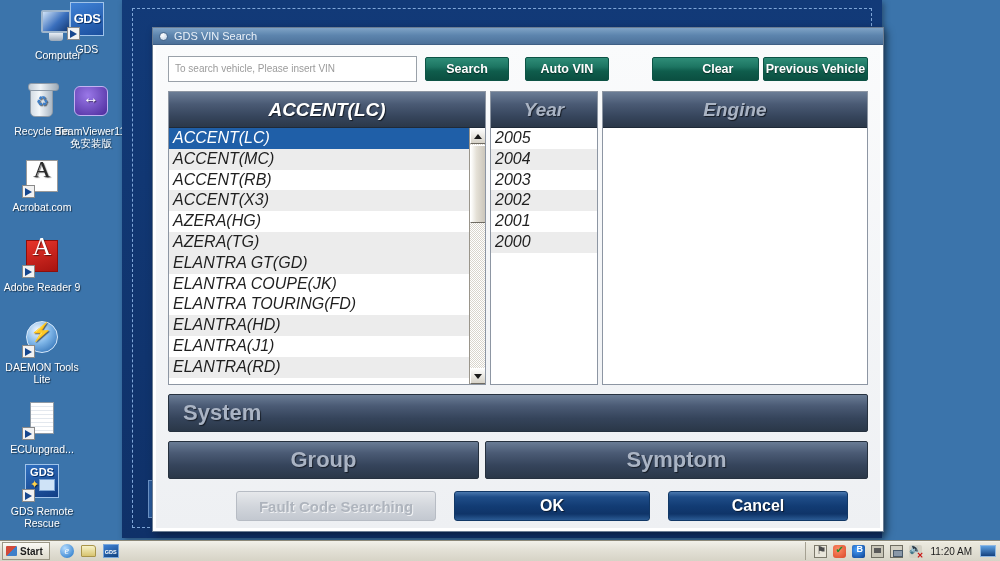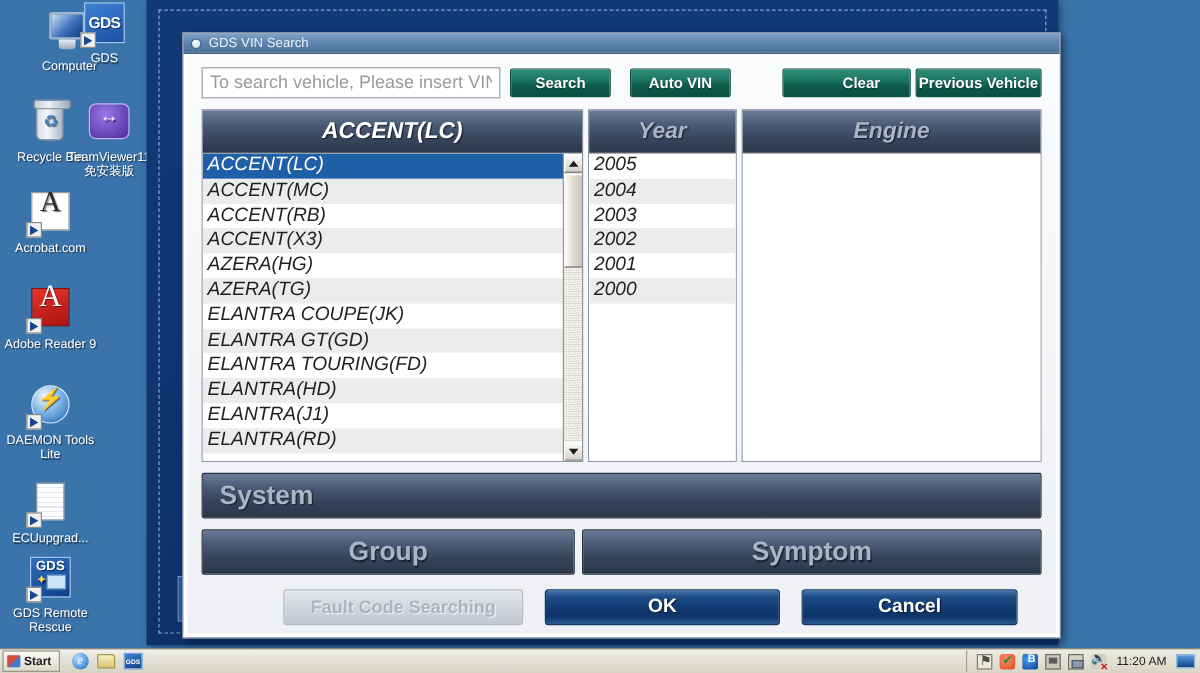--- a/index.html
+++ b/index.html
@@ -256,21 +256,21 @@
     border-top:none;
     padding:10px 12px 0 12px;
   }
 
   
   #search-row { display:flex; align-items:center; height:27px; }
   #vin-input {
     width:267px; height:26px;
     border:1px solid #9aa1a9;
     background:#ffffff;
-    font-size:15px; color:#9b9b9b;
+    font-size:10px; color:#9b9b9b;
     padding:0 6px;
     font-family:"Liberation Sans", sans-serif;
   }
   #vin-input::placeholder { color:#9b9b9b; }
   .green-btn {
     height:24px;
     border:1px solid #0d5345;
     border-radius:2px;
     background: linear-gradient(180deg,#2f8d78 0%,#1d7562 40%,#0f5d4c 60%,#0b4f41 100%);
     color:#ffffff; font-weight:bold; font-size:12.5px;
@@ -327,21 +327,21 @@
   .sb-arrow.u { border-bottom:5px solid #1a1a1a; }
   .sb-arrow.d { border-top:5px solid #1a1a1a; }
   .sb-thumb {
     position:absolute; left:0; top:17px; width:16px; height:78px;
     background: linear-gradient(90deg,#fefefd,#e4e0d6 40%,#cbc6bb);
     border:1px solid #ffffff;
     border-right-color:#6f6b62; border-bottom-color:#6f6b62;
   }
 
   #panel-vehicle { width:318px; }
-  #panel-year { width:124px; margin-left:4px; }
+  #panel-year { width:108px; margin-left:4px; }
   #panel-engine { flex:1; margin-left:4px; }
 
   
   .dark-bar {
     height:38px;
     background: linear-gradient(180deg,#6a7c95 0%,#4b5b75 30%,#35445b 65%,#2a3748 100%);
     border:1px solid #26313f;
     border-radius:2px;
     display:flex; align-items:center;
     color:#aab4c4; font-size:22px; font-weight:bold;
@@ -487,22 +487,22 @@
           <span class="panel-header-title">ACCENT(LC)</span>
         </div>
         <div class="list-area">
           <div class="list-rows" id="vehicle-rows">
               <div class="list-row selected">ACCENT(LC)</div>
               <div class="list-row alt">ACCENT(MC)</div>
               <div class="list-row">ACCENT(RB)</div>
               <div class="list-row alt">ACCENT(X3)</div>
               <div class="list-row">AZERA(HG)</div>
               <div class="list-row alt">AZERA(TG)</div>
+              <div class="list-row alt">ELANTRA GT(GD)</div>
               <div class="list-row">ELANTRA COUPE(JK)</div>
-              <div class="list-row alt">ELANTRA GT(GD)</div>
               <div class="list-row">ELANTRA TOURING(FD)</div>
               <div class="list-row alt">ELANTRA(HD)</div>
               <div class="list-row">ELANTRA(J1)</div>
               <div class="list-row alt">ELANTRA(RD)</div>
             </div>
           <div class="vscroll">
             <div class="sb-btn up">
                 <span class="sb-arrow u"></span>
               </div>
             <div class="sb-thumb"></div>

